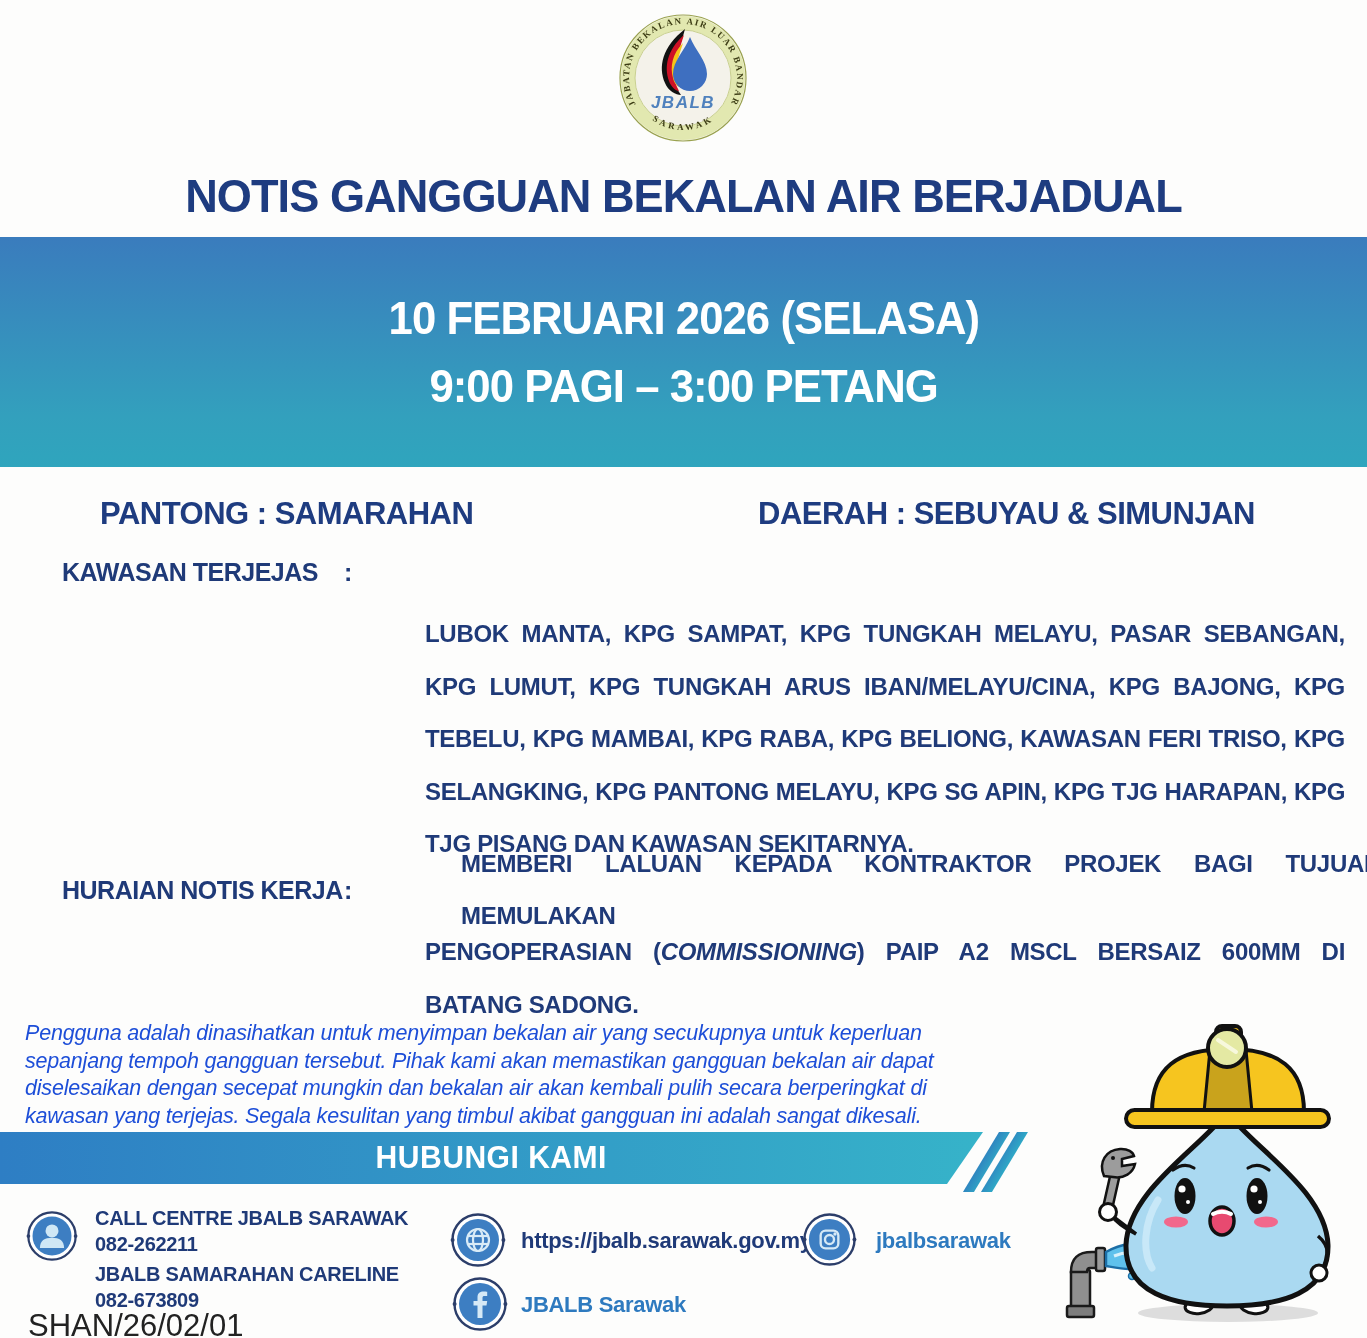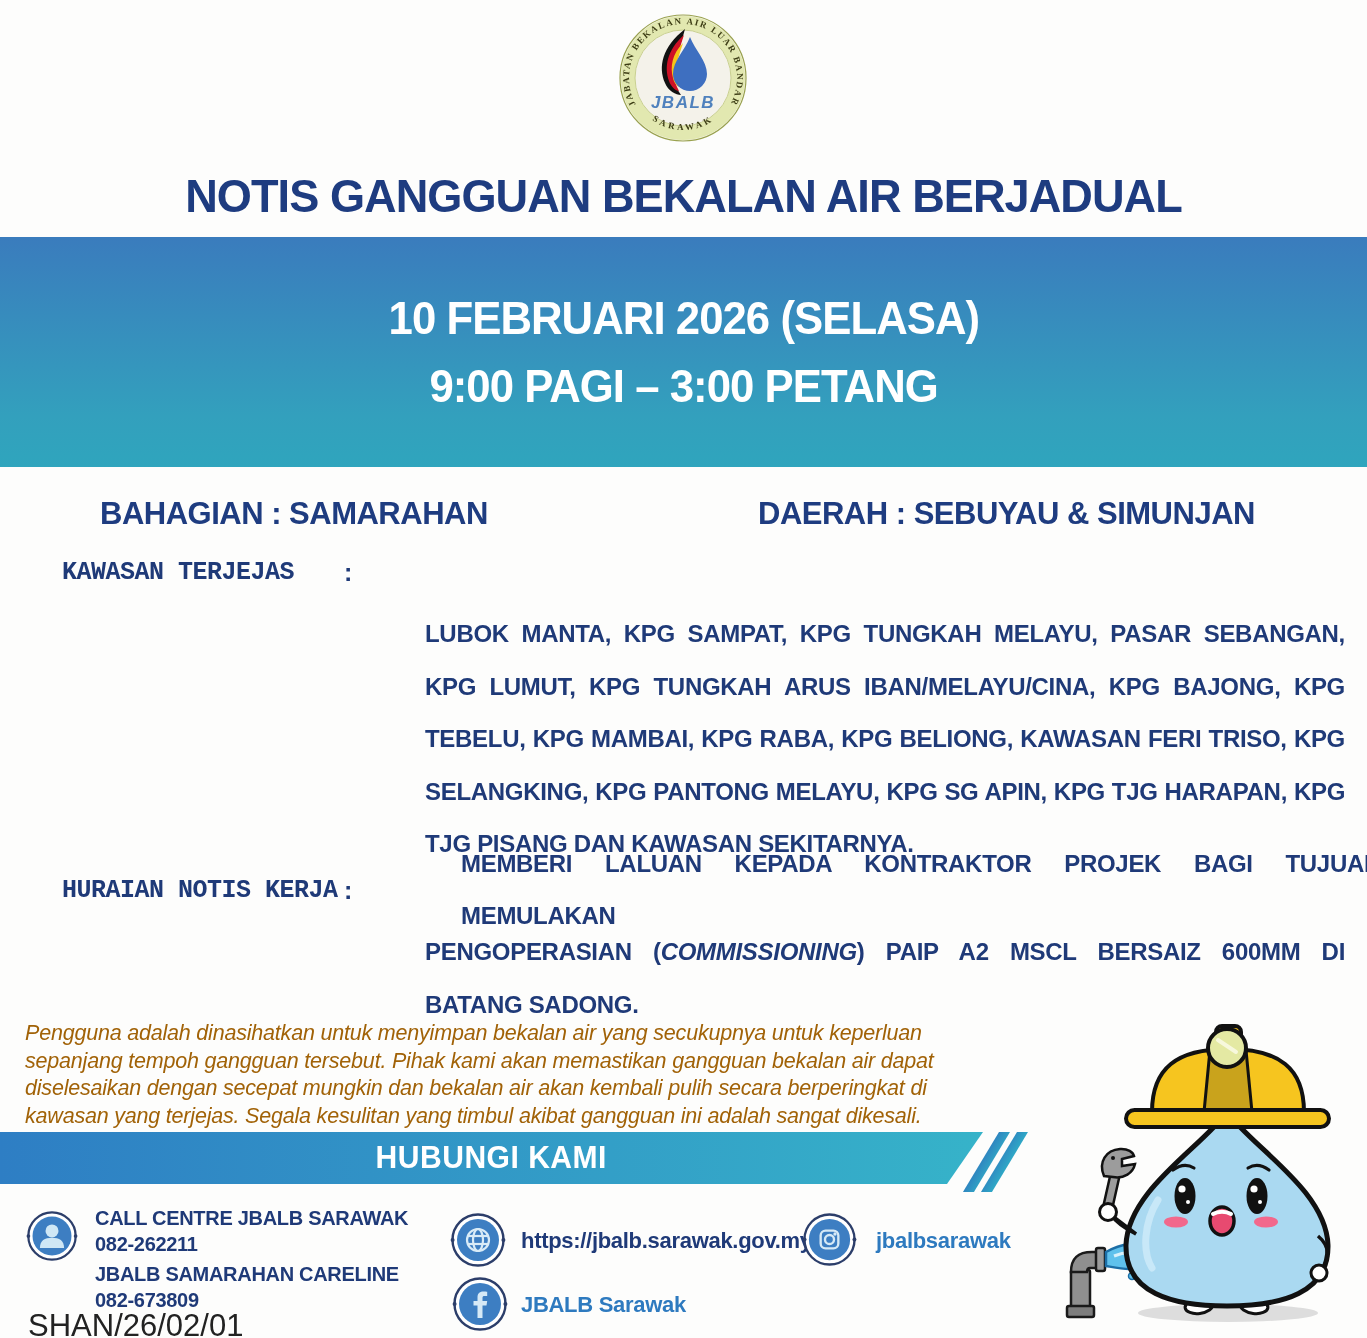--- a/index.html
+++ b/index.html
@@ -29,34 +29,34 @@
     color:#ffffff; font-size:46px; font-weight:700; letter-spacing:-1px;
     transform:scaleX(0.95);
   }
 
   
   #region-row { left:0; top:496px; width:1367px; height:40px; }
   #bahagian { position:absolute; left:100px; top:0; font-size:31px; font-weight:700; color:#1e3c80; letter-spacing:-0.5px; }
   #daerah   { position:absolute; left:758px; top:0; font-size:31px; font-weight:700; color:#1e3c80; letter-spacing:-0.5px; }
 
   
-  .row-label { position:absolute; left:62px;  font-size:25px; font-weight:700; color:#1f3a78; letter-spacing:-0.5px; white-space:nowrap;font-family:Liberation Mono, monospace; }
+  .row-label { position:absolute; left:62px;  font-size:25px; font-weight:700; color:#1f3a78; letter-spacing:-0.5px; white-space:nowrap; }
   .row-colon { position:absolute; left:344px; font-size:25px; font-weight:700; color:#1f3a78; }
   .body-text {
     position:absolute; left:425px; width:920px;
     font-size:24px; font-weight:700; color:#1f3a78; letter-spacing:-0.3px;
   }
   .jline { line-height:52.4px; text-align:justify; text-align-last:justify; white-space:normal; }
   .jline-last { line-height:52.4px; text-align:left; }
   .ital { font-style:italic; }
 
   
   #disclaimer {
     left:25px; top:1020px; width:968px;
-    font-size:21.5px; font-style:italic; color:#a16207; line-height:27.5px;
+    font-size:21.5px; font-style:italic; color:#1d4ed8; line-height:27.5px;
     letter-spacing:-0.2px;
   }
 
   
   #contact-banner-wrap { left:0; top:1132px; width:1060px; height:60px; }
   #contact-banner {
     position:absolute; left:0; top:0; width:983px; height:52px;
     background:linear-gradient(90deg, #2e7ec4 0%, #36b3c9 100%);
     clip-path:polygon(0 0, 983px 0, 947px 100%, 0 100%);
     display:flex; align-items:center; justify-content:center;
@@ -104,21 +104,21 @@
   </svg>
 
   <div id="main-title" class="abs">NOTIS GANGGUAN BEKALAN AIR BERJADUAL</div>
 
   <div id="date-banner" class="abs">
     <div class="date-line">10 FEBRUARI 2026 (SELASA)</div>
     <div class="date-line">9:00 PAGI – 3:00 PETANG</div>
   </div>
 
   <div id="region-row" class="abs">
-    <span id="bahagian">BAHAGIAN : SAMARAHAN</span>
+    <span id="bahagian">PANTONG : SAMARAHAN</span>
     <span id="daerah">DAERAH : SEBUYAU &amp; SIMUNJAN</span>
   </div>
 
   <span class="row-label" style="top:558px;">KAWASAN TERJEJAS</span>
   <span class="row-colon" style="top:558px;">:</span>
   <div class="body-text jline" style="top:661px;">KPG LUMUT, KPG TUNGKAH ARUS IBAN/MELAYU/CINA, KPG BAJONG, KPG</div>
   <div class="body-text jline" style="top:608px;">LUBOK MANTA, KPG SAMPAT, KPG TUNGKAH MELAYU, PASAR SEBANGAN,</div>
   <div class="body-text jline" style="top:713px;">TEBELU, KPG MAMBAI, KPG RABA, KPG BELIONG, KAWASAN FERI TRISO, KPG</div>
   <div class="body-text jline" style="top:766px;">SELANGKING, KPG PANTONG MELAYU, KPG SG APIN, KPG TJG HARAPAN, KPG</div>
   <div class="body-text jline-last" style="top:818px;">TJG PISANG DAN KAWASAN SEKITARNYA.</div>

